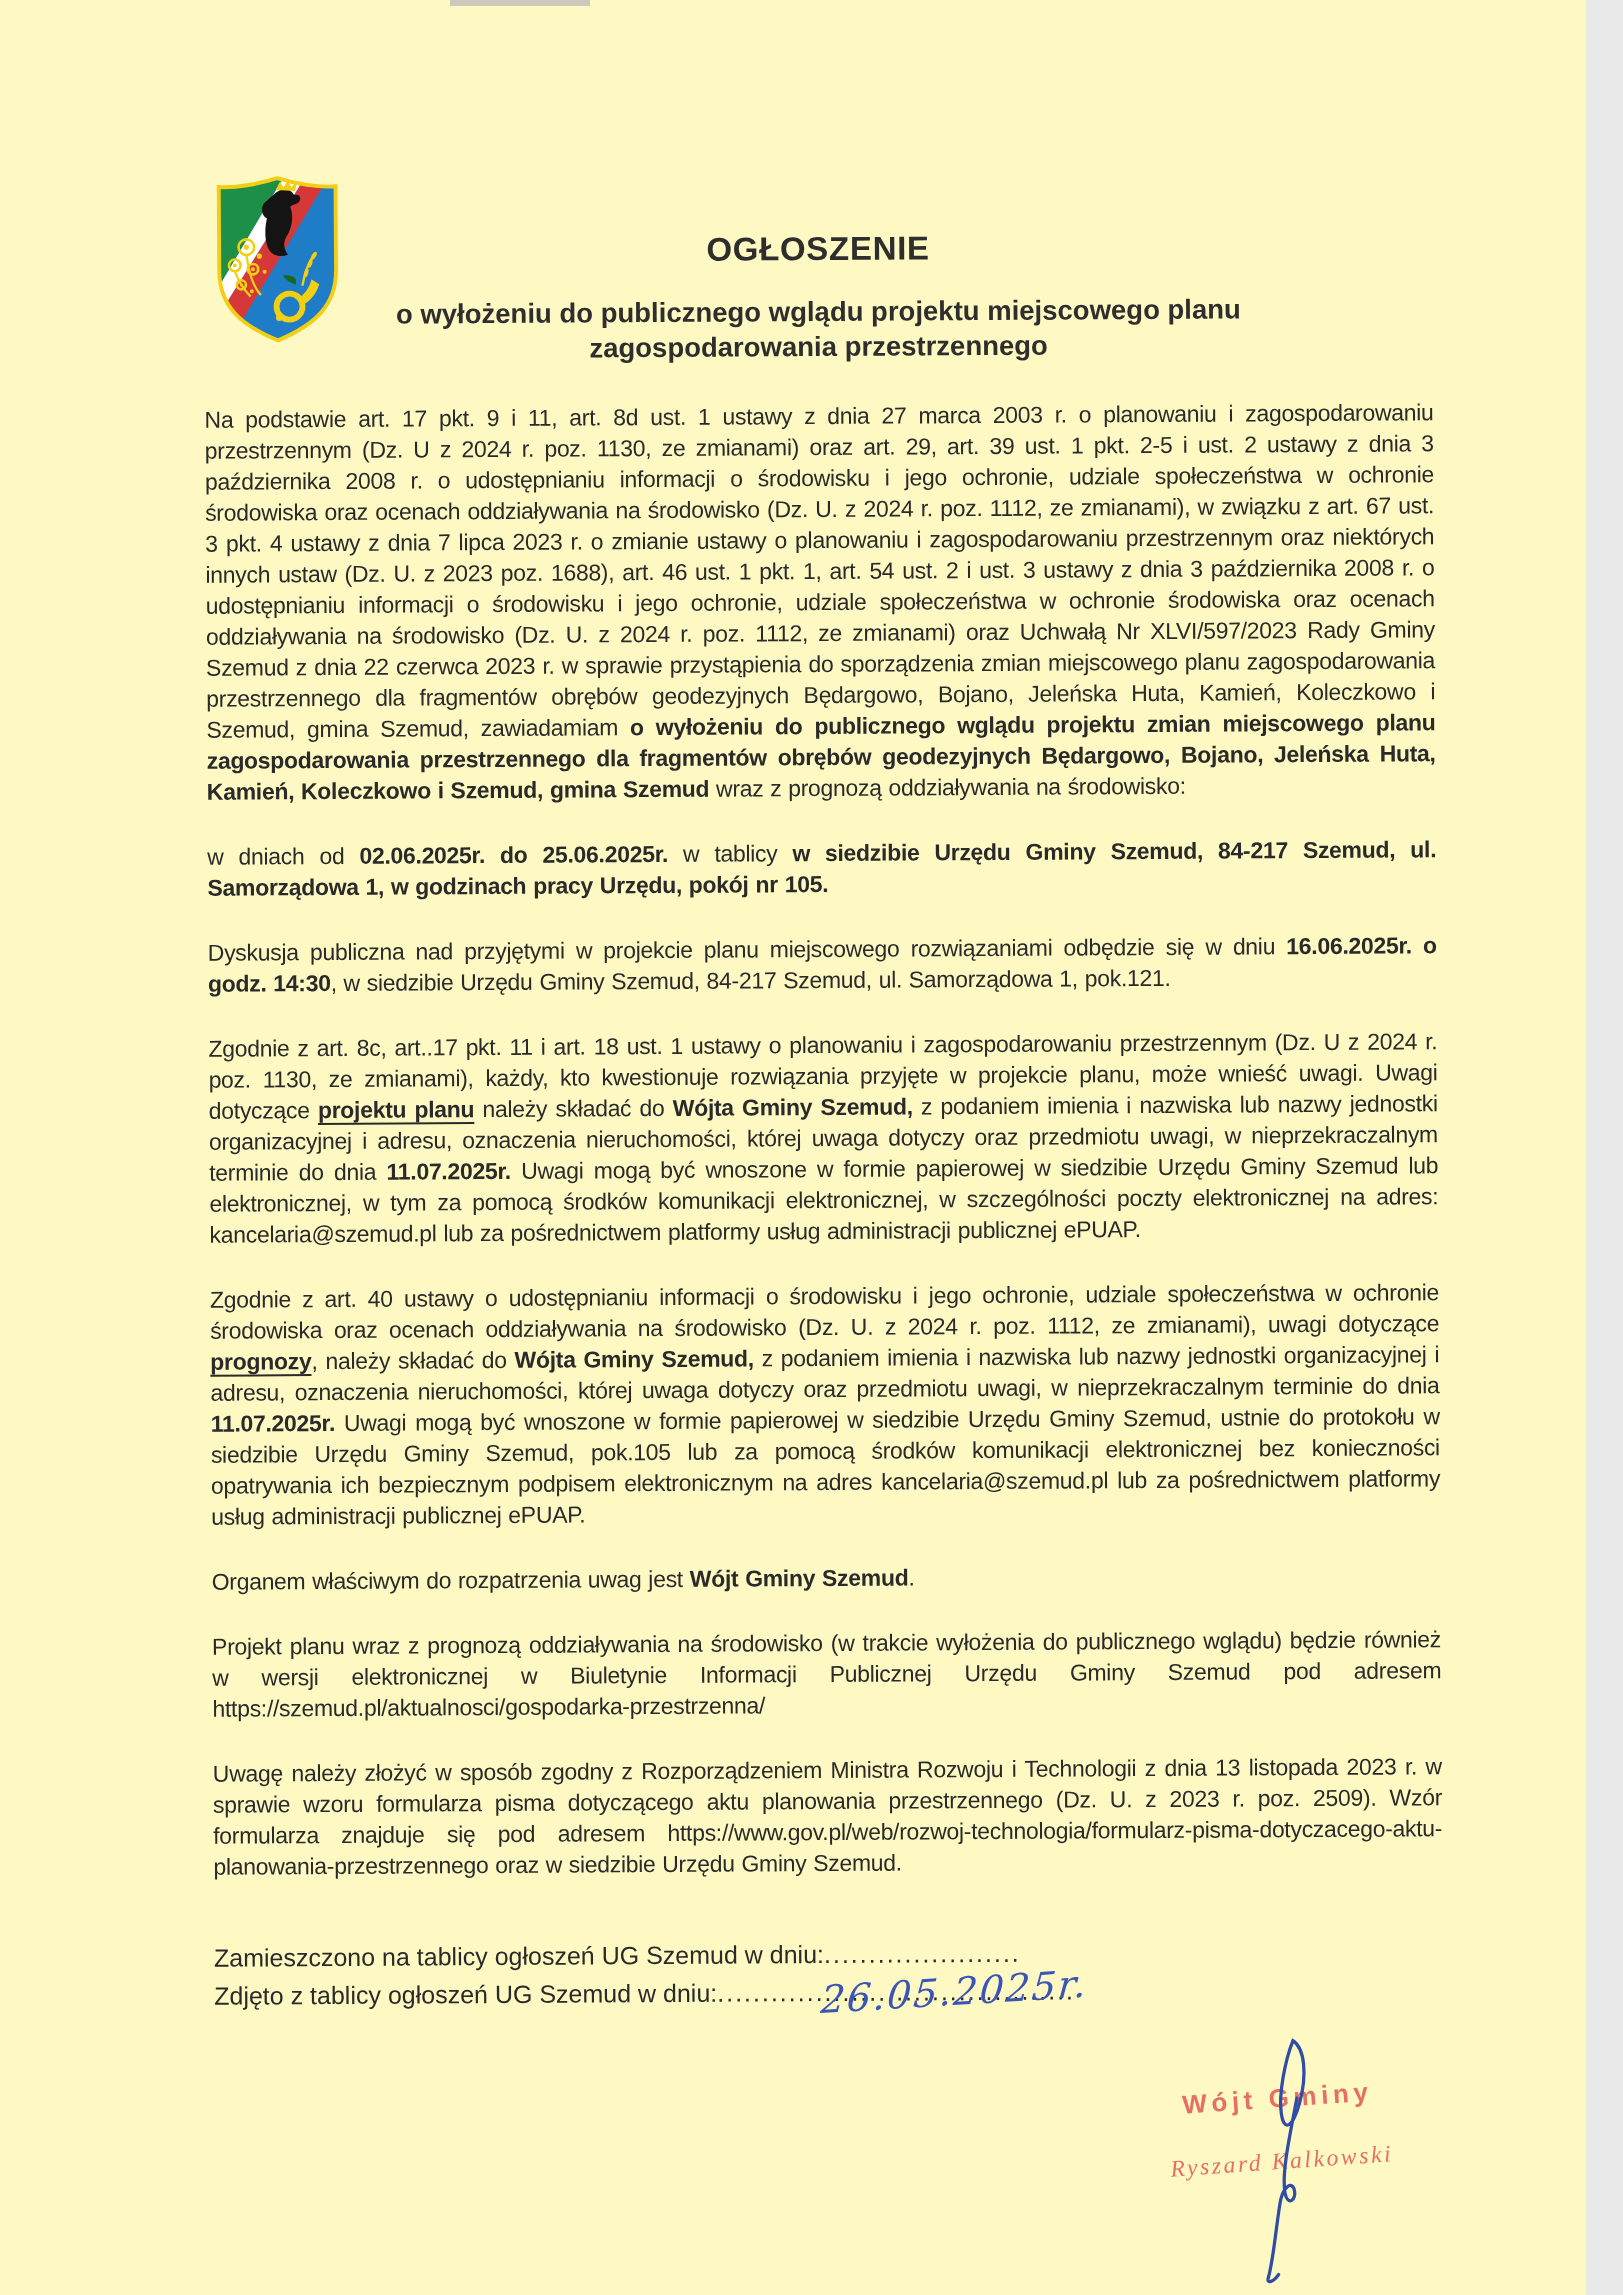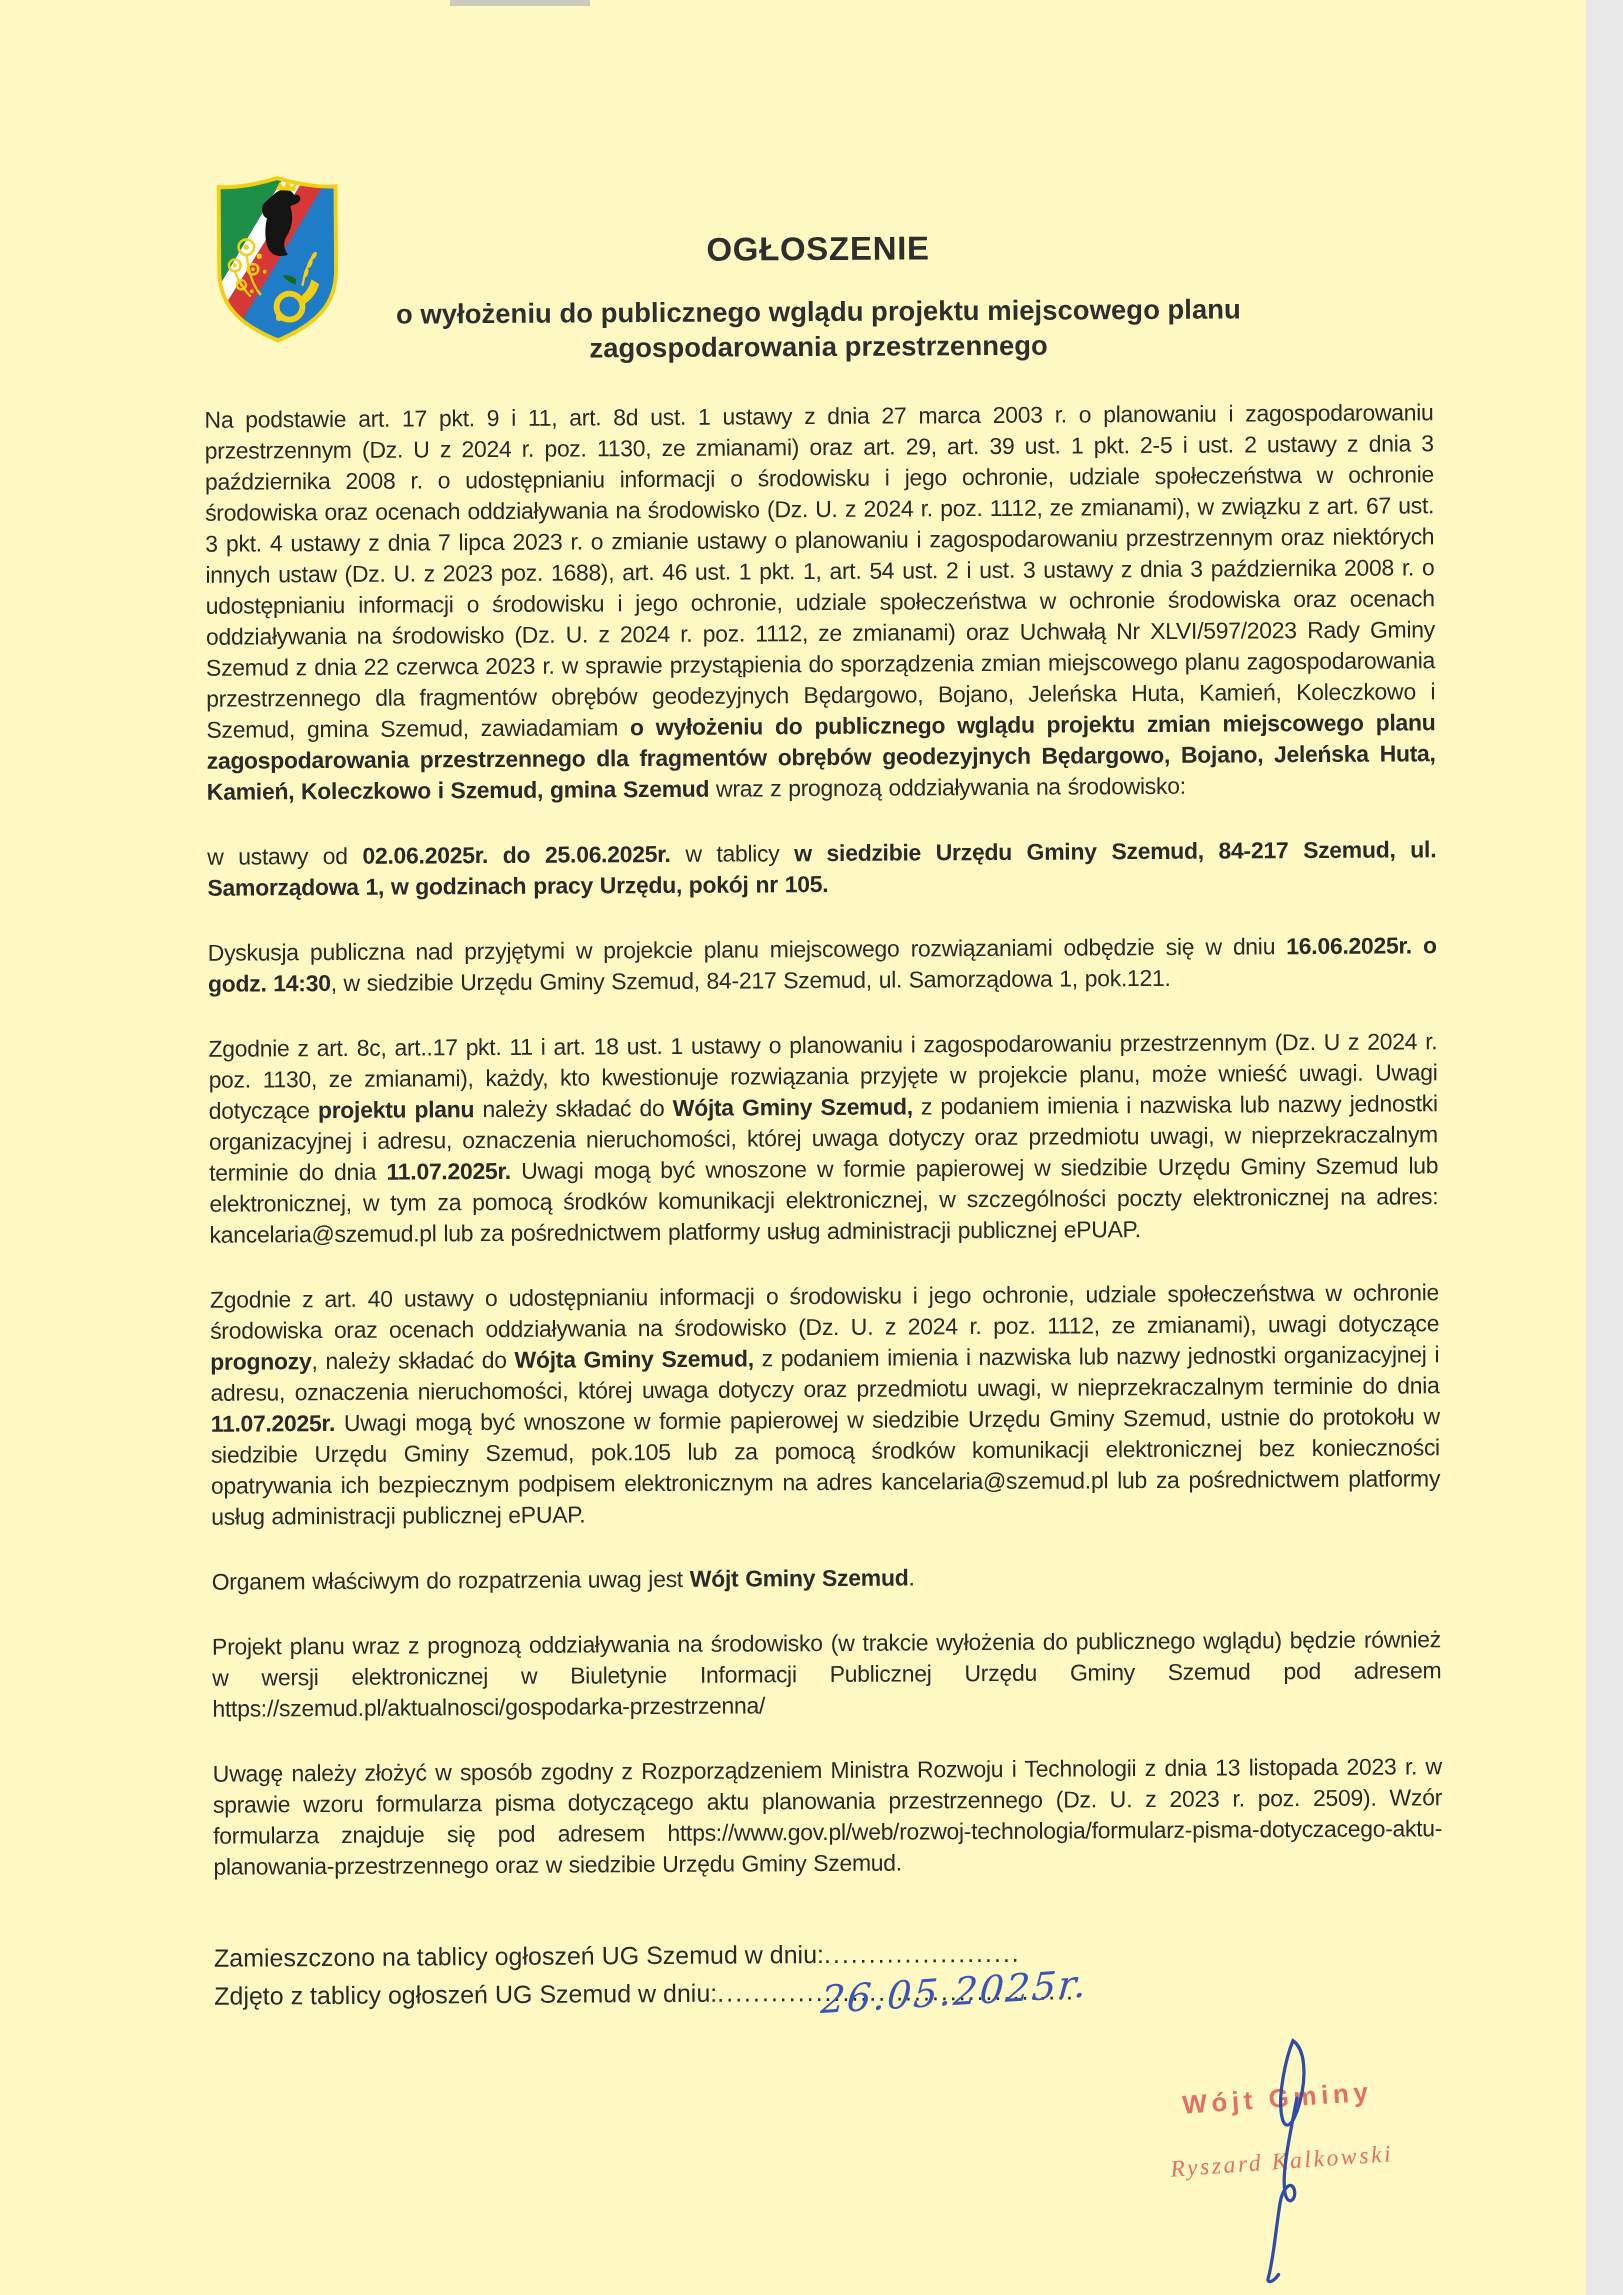--- a/index.html
+++ b/index.html
@@ -19,21 +19,21 @@
   .doc-title{font-size:33px;line-height:38px;letter-spacing:0.7px;}
   .doc-subtitle{font-size:27.5px;line-height:35px;}
   .doc-subtitle.first{margin-top:26px;}
   .body-block{margin-top:37px;}
   .para{
     font-size:23px;line-height:31px;letter-spacing:-0.3px;word-spacing:0.7px;
     text-align:justify;margin:0 0 34px 0;color:#2a2a2a;
     overflow-wrap:break-word;
   }
   .para .b{font-weight:bold;}
-  .para .u{text-decoration-thickness:2px;text-underline-offset:4.6px;margin-top:20px;}
+  .para .u{text-decoration:underline;text-decoration-thickness:2px;text-underline-offset:4.6px;margin-top:20px;}
   .footer{margin-top:56px;font-size:25px;line-height:38px;color:#2a2a2a;}
   .dots{letter-spacing:2px;}
   .handwritten{
     position:absolute;left:821px;top:1978px;
     font-family:"DejaVu Serif", serif;font-style:italic;
     font-size:38px;letter-spacing:2px;color:#3b55b4;
     transform:rotate(-3.5deg) skewX(-8deg);transform-origin:0 50%;
     white-space:nowrap;
   }
   .stamp{
@@ -100,21 +100,21 @@
     </div>
 
     <div class="headline">
       <div class="doc-title">OGŁOSZENIE</div>
       <div class="doc-subtitle first">o wyłożeniu do publicznego wglądu projektu miejscowego planu</div>
       <div class="doc-subtitle">zagospodarowania przestrzennego</div>
     </div>
 
     <div class="body-block">
       <p class="para"><span>Na podstawie art. 17 pkt. 9 i 11, art. 8d ust. 1 ustawy z dnia 27 marca 2003 r. o planowaniu i zagospodarowaniu przestrzennym (Dz. U z 2024 r. poz. 1130, ze zmianami) oraz art. 29, art. 39 ust. 1 pkt. 2-5 i ust. 2 ustawy z dnia 3 października 2008 r. o udostępnianiu informacji o środowisku i jego ochronie, udziale społeczeństwa w ochronie środowiska oraz ocenach oddziaływania na środowisko (Dz. U. z 2024 r. poz. 1112, ze zmianami), w związku z art. 67 ust. 3 pkt. 4 ustawy z dnia 7 lipca 2023 r. o zmianie ustawy o planowaniu i zagospodarowaniu przestrzennym oraz niektórych innych ustaw (Dz. U. z 2023 poz. 1688), art. 46 ust. 1 pkt. 1, art. 54 ust. 2 i ust. 3 ustawy z dnia 3 października 2008 r. o udostępnianiu informacji o środowisku i jego ochronie, udziale społeczeństwa w ochronie środowiska oraz ocenach oddziaływania na środowisko (Dz. U. z 2024 r. poz. 1112, ze zmianami) oraz Uchwałą Nr XLVI/597/2023 Rady Gminy Szemud z dnia 22 czerwca 2023 r. w sprawie przystąpienia do sporządzenia zmian miejscowego planu zagospodarowania przestrzennego dla fragmentów obrębów geodezyjnych Będargowo, Bojano, Jeleńska Huta, Kamień, Koleczkowo i Szemud, gmina Szemud, zawiadamiam </span><span class="b">o wyłożeniu do publicznego wglądu projektu zmian miejscowego planu zagospodarowania przestrzennego dla fragmentów obrębów geodezyjnych Będargowo, Bojano, Jeleńska Huta, Kamień, Koleczkowo i Szemud, gmina Szemud</span><span> wraz z prognozą oddziaływania na środowisko:</span></p>
-      <p class="para"><span>w ustawy od </span><span class="b">02.06.2025r. do 25.06.2025r.</span><span> w tablicy </span><span class="b">w siedzibie Urzędu Gminy Szemud, 84-217 Szemud, ul. Samorządowa 1, w godzinach pracy Urzędu, pokój nr 105.</span></p>
+      <p class="para"><span>w dniach od </span><span class="b">02.06.2025r. do 25.06.2025r.</span><span> w tablicy </span><span class="b">w siedzibie Urzędu Gminy Szemud, 84-217 Szemud, ul. Samorządowa 1, w godzinach pracy Urzędu, pokój nr 105.</span></p>
       <p class="para"><span>Dyskusja publiczna nad przyjętymi w projekcie planu miejscowego rozwiązaniami odbędzie się w dniu </span><span class="b">16.06.2025r. o godz. 14:30</span><span>, w siedzibie Urzędu Gminy Szemud, 84-217 Szemud, ul. Samorządowa 1, pok.121.</span></p>
       <p class="para"><span>Zgodnie z art. 8c, art..17 pkt. 11 i art. 18 ust. 1 ustawy o planowaniu i zagospodarowaniu przestrzennym (Dz. U z 2024 r. poz. 1130, ze zmianami), każdy, kto kwestionuje rozwiązania przyjęte w projekcie planu, może wnieść uwagi. Uwagi dotyczące </span><span class="b u">projektu planu</span><span> należy składać do </span><span class="b">Wójta Gminy Szemud,</span><span> z podaniem imienia i nazwiska lub nazwy jednostki organizacyjnej i adresu, oznaczenia nieruchomości, której uwaga dotyczy oraz przedmiotu uwagi, w nieprzekraczalnym terminie do dnia </span><span class="b">11.07.2025r.</span><span> Uwagi mogą być wnoszone w formie papierowej w siedzibie Urzędu Gminy Szemud lub elektronicznej, w tym za pomocą środków komunikacji elektronicznej, w szczególności poczty elektronicznej na adres: kancelaria@szemud.pl lub za pośrednictwem platformy usług administracji publicznej ePUAP.</span></p>
       <p class="para"><span>Zgodnie z art. 40 ustawy o udostępnianiu informacji o środowisku i jego ochronie, udziale społeczeństwa w ochronie środowiska oraz ocenach oddziaływania na środowisko (Dz. U. z 2024 r. poz. 1112, ze zmianami), uwagi dotyczące </span><span class="b u">prognozy</span><span>, należy składać do </span><span class="b">Wójta Gminy Szemud,</span><span> z podaniem imienia i nazwiska lub nazwy jednostki organizacyjnej i adresu, oznaczenia nieruchomości, której uwaga dotyczy oraz przedmiotu uwagi, w nieprzekraczalnym terminie do dnia </span><span class="b">11.07.2025r.</span><span> Uwagi mogą być wnoszone w formie papierowej w siedzibie Urzędu Gminy Szemud, ustnie do protokołu w siedzibie Urzędu Gminy Szemud, pok.105 lub za pomocą środków komunikacji elektronicznej bez konieczności opatrywania ich bezpiecznym podpisem elektronicznym na adres kancelaria@szemud.pl lub za pośrednictwem platformy usług administracji publicznej ePUAP.</span></p>
       <p class="para"><span>Organem właściwym do rozpatrzenia uwag jest </span><span class="b">Wójt Gminy Szemud</span><span>.</span></p>
       <p class="para"><span>Projekt planu wraz z prognozą oddziaływania na środowisko (w trakcie wyłożenia do publicznego wglądu) będzie również w wersji elektronicznej w Biuletynie Informacji Publicznej Urzędu Gminy Szemud pod adresem https://szemud.pl/aktualnosci/gospodarka-przestrzenna/</span></p>
       <p class="para"><span>Uwagę należy złożyć w sposób zgodny z Rozporządzeniem Ministra Rozwoju i Technologii z dnia 13 listopada 2023 r. w sprawie wzoru formularza pisma dotyczącego aktu planowania przestrzennego (Dz. U. z 2023 r. poz. 2509). Wzór formularza znajduje się pod adresem https://www.gov.pl/web/rozwoj-technologia/formularz-pisma-dotyczacego-aktu-planowania-przestrzennego oraz w siedzibie Urzędu Gminy Szemud.</span></p>
     </div>
 
     <div class="footer">
       <div class="footer-line">

